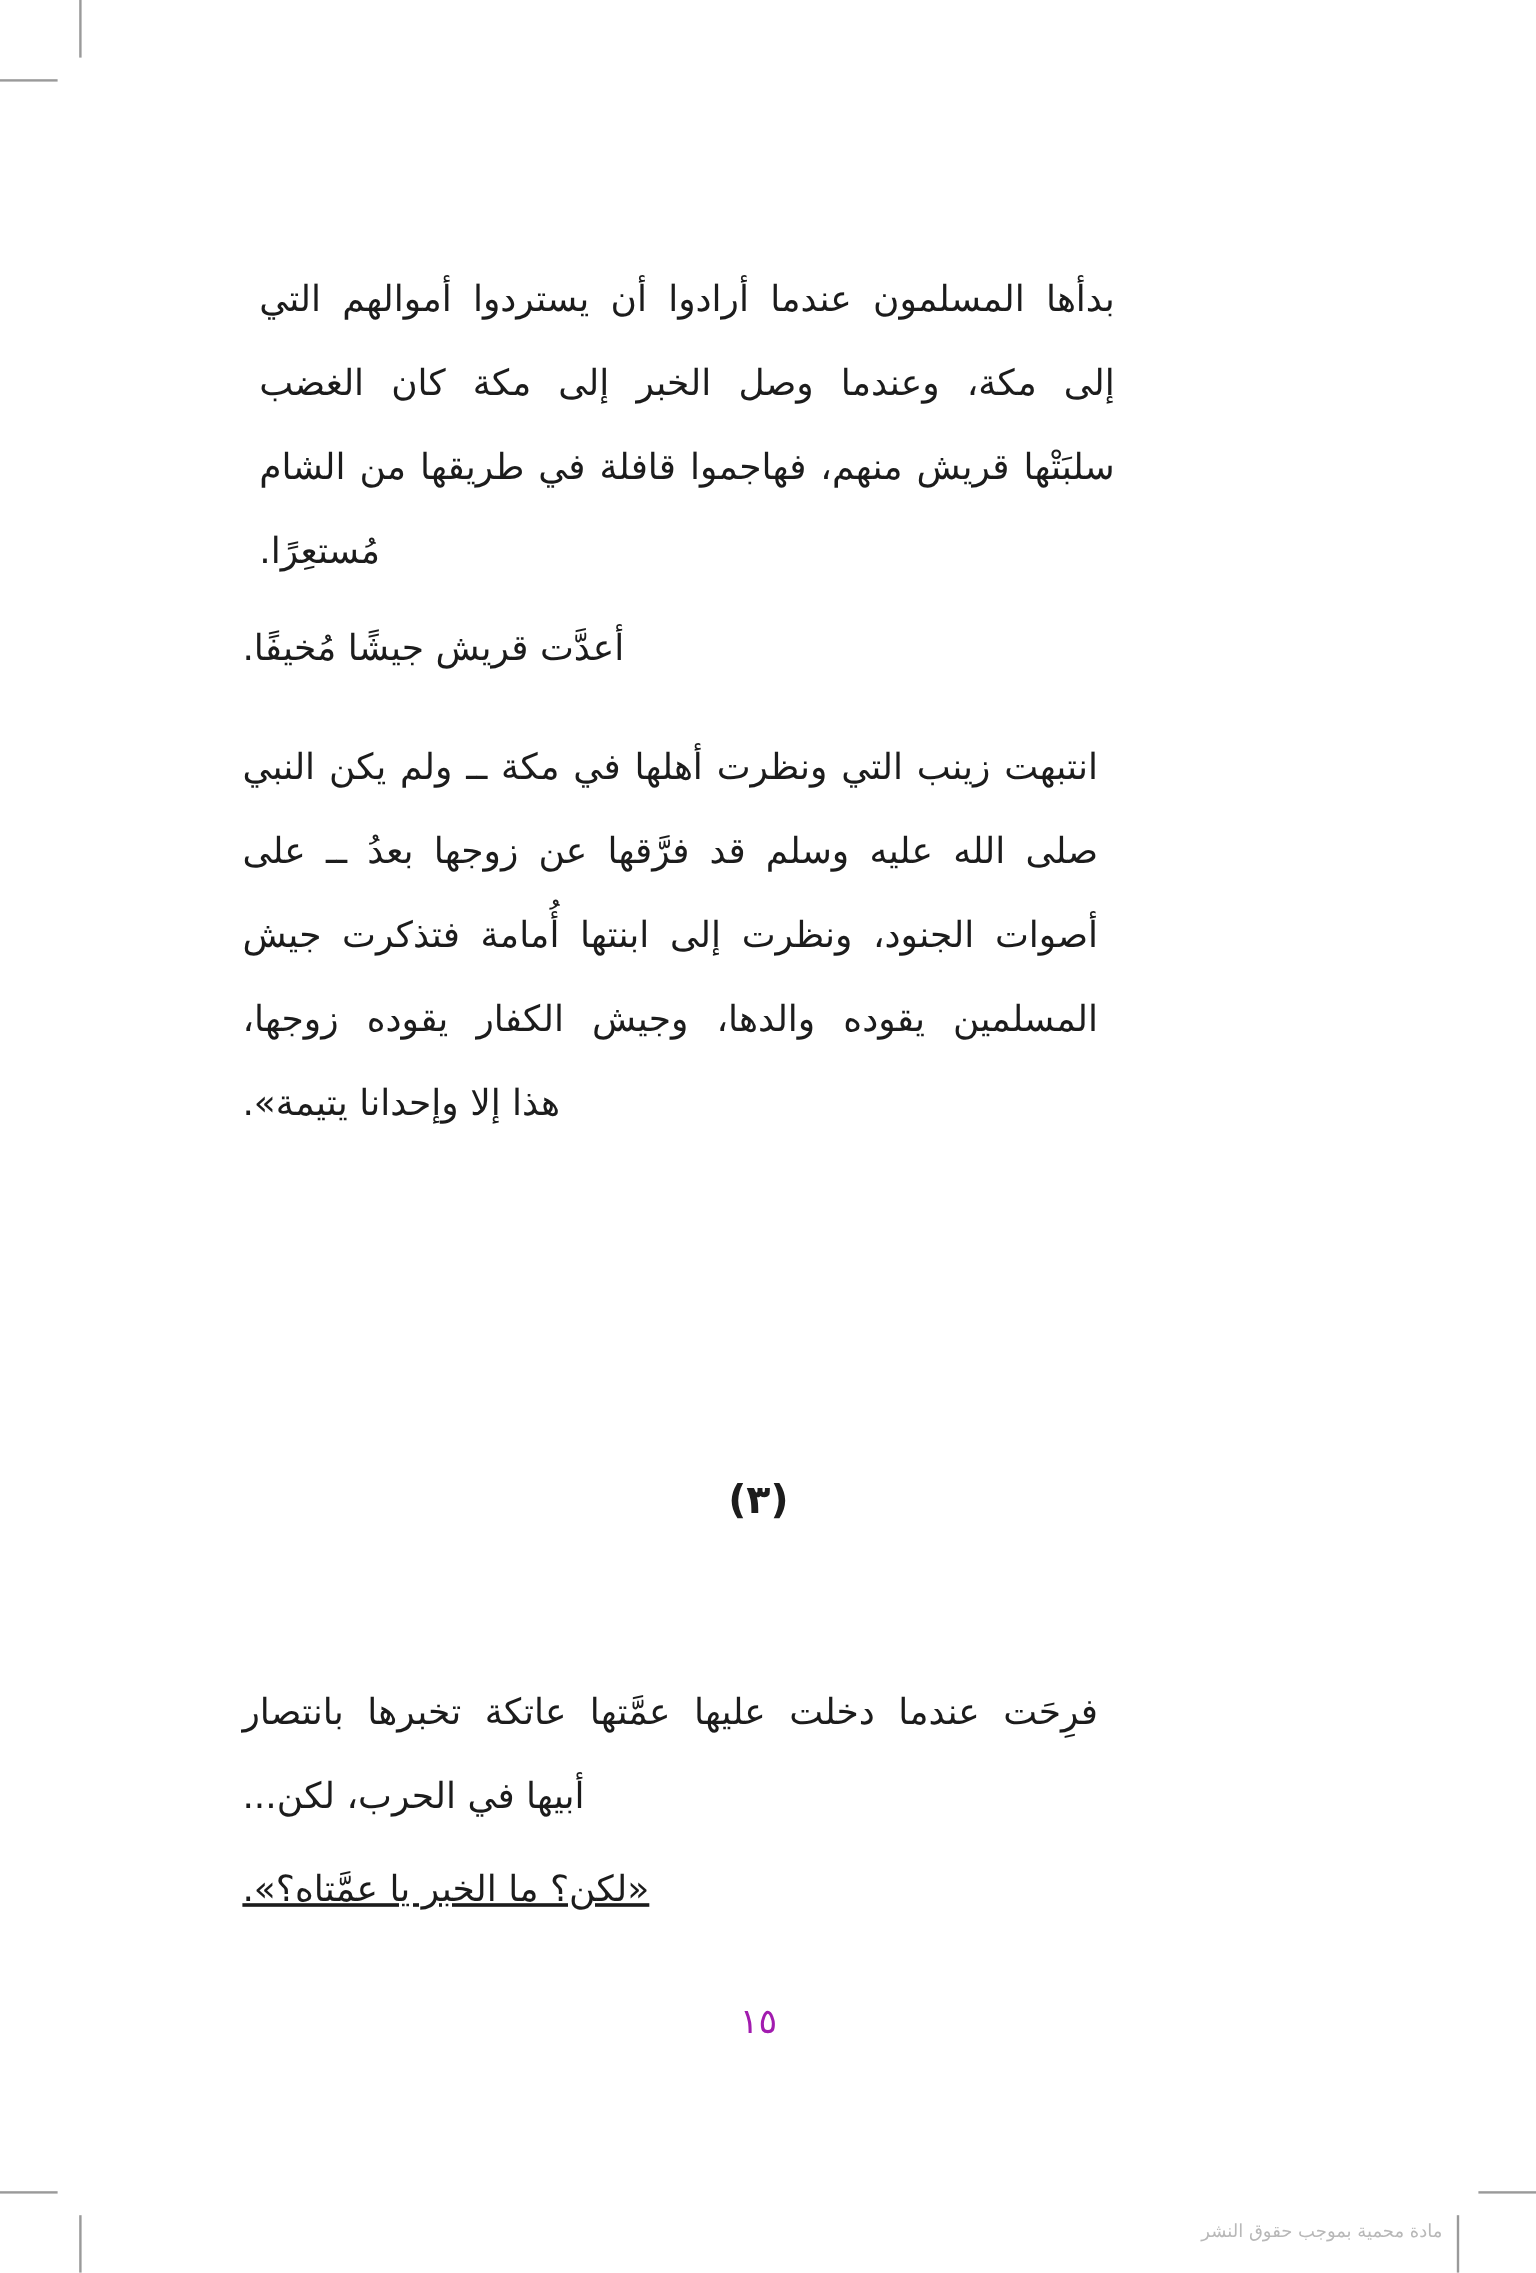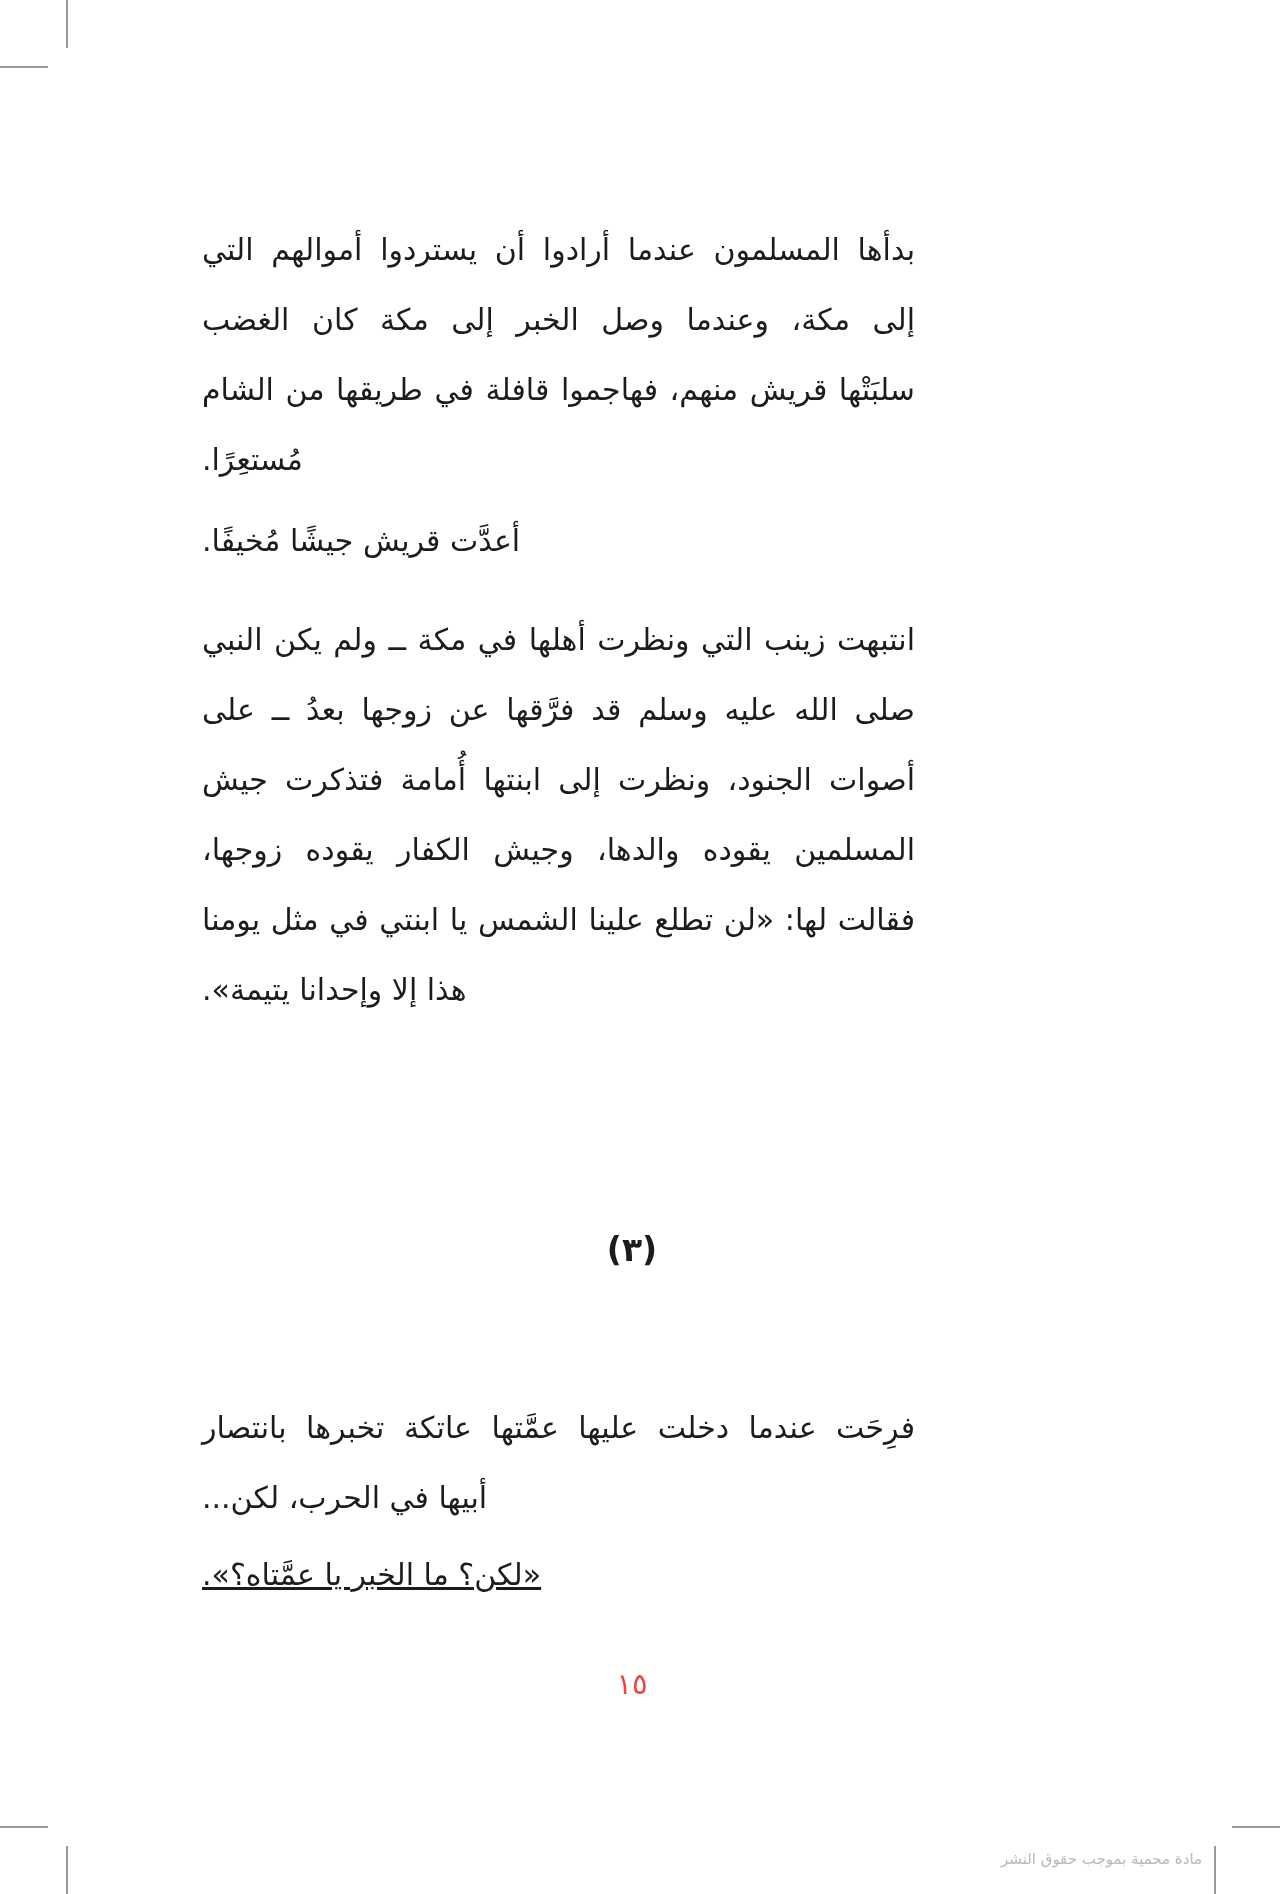--- a/index.html
+++ b/index.html
@@ -32,21 +32,21 @@
   .line {
     height: 70px;
     line-height: 70px;
     font-size: 30px;
     text-align: left;
   }
   .line.j {
     text-align: justify;
     text-align-last: justify;
   }
-  #para1 { top: 215px; }
+  #para1 { top: 215px; margin-left: 14px; }
   #para2 { top: 506px; }
   #para3 { top: 605px; }
   #para4 { top: 1393px; }
   #para5 { top: 1540px; text-decoration: underline; }
   
   .section-marker {
     position: absolute;
     left: 632px;
     top: 1222px;
     transform: translateX(-50%);
@@ -58,21 +58,21 @@
     white-space: nowrap;
   }
   .page-number {
     position: absolute;
     left: 632px;
     top: 1656px;
     transform: translateX(-50%);
     height: 56px;
     line-height: 56px;
     font-size: 29px;
-    color: #ef4444;
+    color: #a21caf;
     white-space: nowrap;
   }
   .watermark {
     position: absolute;
     right: 78px;
     top: 1850px;
     font-size: 15px;
     color: #b8b8b8;
     direction: rtl;
     white-space: nowrap;
@@ -97,21 +97,20 @@
 
 <div class="textblock" id="para2">
   <div class="line">أعدَّت قريش جيشًا مُخيفًا.</div>
 </div>
 
 <div class="textblock" id="para3">
   <div class="line j">انتبهت زينب التي ونظرت أهلها في مكة ــ ولم يكن النبي</div>
   <div class="line j">صلى الله عليه وسلم قد فرَّقها عن زوجها بعدُ ــ على</div>
   <div class="line j">أصوات الجنود، ونظرت إلى ابنتها أُمامة فتذكرت جيش</div>
   <div class="line j">المسلمين يقوده والدها، وجيش الكفار يقوده زوجها،</div>
-  <div class="line j">فقالت لها: «لن تطلع علينا الشمس يا ابنتي في مثل يومنا</div>
   <div class="line">هذا إلا وإحدانا يتيمة».</div>
 </div>
 
 <div class="section-marker">(٣)</div>
 
 <div class="textblock" id="para4">
   <div class="line j">فرِحَت عندما دخلت عليها عمَّتها عاتكة تخبرها بانتصار</div>
   <div class="line">أبيها في الحرب، لكن...</div>
 </div>
 

